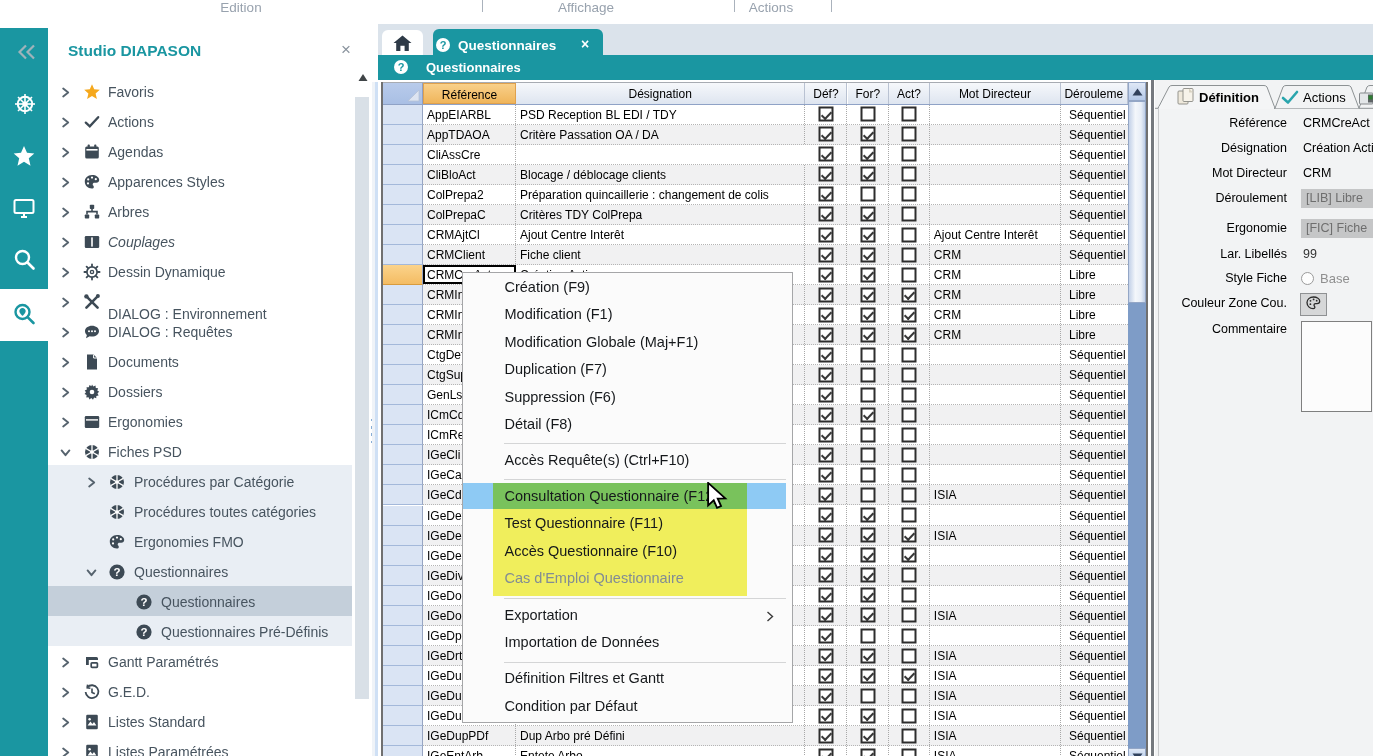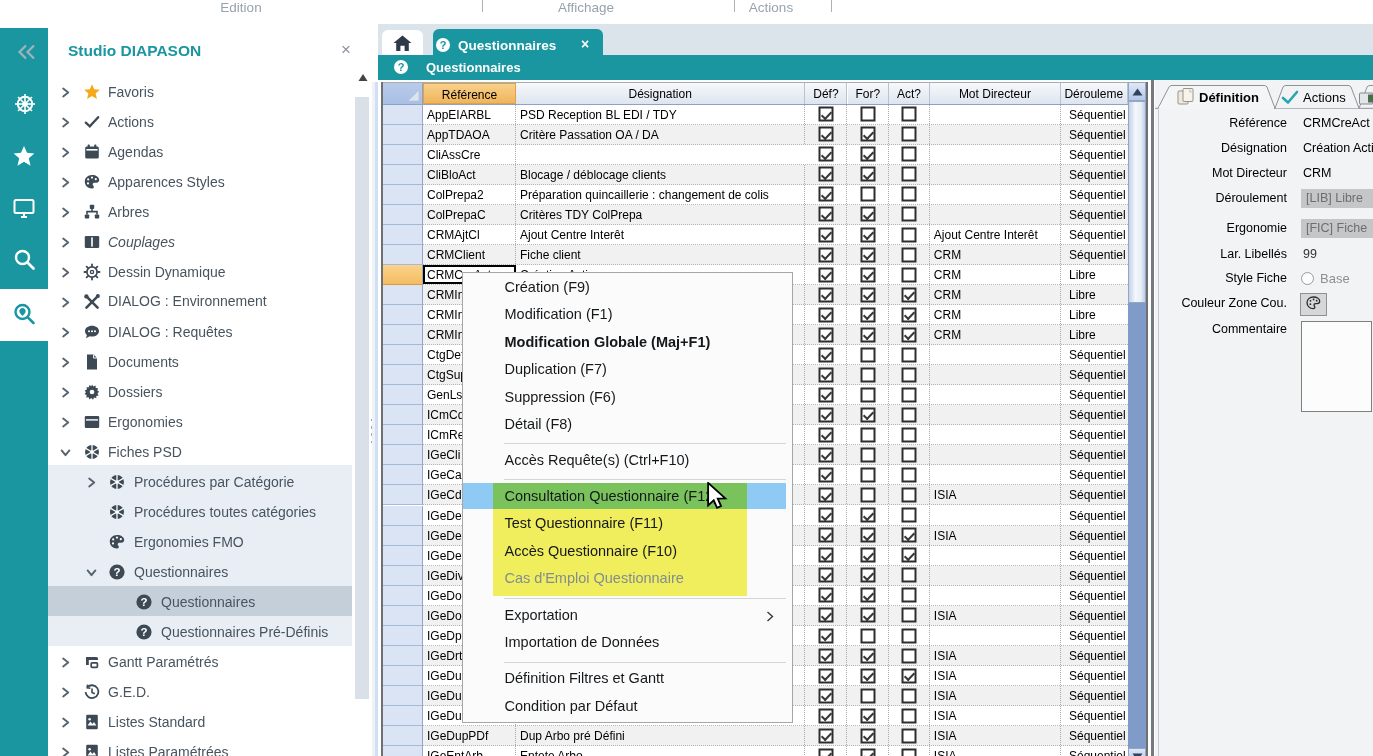--- a/index.html
+++ b/index.html
@@ -177,21 +177,21 @@
     <div style="position:absolute;left:35px;top:6px;">
       <svg width="18" height="18" viewBox="0 0 18 18" style="display:block">
         <g stroke="#3d4a55" stroke-width="2.6" stroke-linecap="round">
           <path d="M3.4 3.4 L14.6 14.6"></path>
           <path d="M14.6 3.4 L3.4 14.6"></path>
         </g>
         <circle cx="3.4" cy="3.4" r="2.2" fill="#3d4a55"></circle>
         <circle cx="14.9" cy="3.1" r="2" fill="#3d4a55"></circle>
       </svg>
     </div>
-    <div style="position:absolute;left:60px;top:6px;font-size:14px;color:#47545f;white-space:nowrap;">DIALOG : Environnement</div>
+    <div style="position:absolute;left:60px;top:19px;font-size:14px;color:#47545f;white-space:nowrap;">DIALOG : Environnement</div>
   </div>
 <div style="position:absolute;left:48px;top:317px;width:310px;height:30px;">
     <div style="position:absolute;left:12px;top:9.5px;">
       <svg width="11" height="11" viewBox="0 0 11 11" style="display:block">
         <path d="M3.2 1.6 L8.2 5.5 L3.2 9.4" fill="none" stroke="#56636e" stroke-width="1.9" stroke-linecap="round" stroke-linejoin="round"></path>
       </svg>
     </div>
     <div style="position:absolute;left:35px;top:6px;">
       <svg width="18" height="18" viewBox="0 0 18 18" style="display:block">
         <path d="M2 8.2 C2 5.2 5.1 2.8 9 2.8 C12.9 2.8 16 5.2 16 8.2 C16 11.2 12.9 13.6 9 13.6 C8.2 13.6 7.4 13.5 6.7 13.3 L3 15.2 L3.9 11.9 C2.7 10.9 2 9.6 2 8.2 Z" fill="#3d4a55"></path>
@@ -1350,21 +1350,21 @@
       <circle cx="9.5" cy="6.8" r="0.9" fill="#2b2b2b"></circle>
       <circle cx="12.6" cy="5.4" r="0.9" fill="#2b2b2b"></circle>
       <circle cx="15.7" cy="6.7" r="0.9" fill="#2b2b2b"></circle>
       <circle cx="9.4" cy="10.2" r="0.9" fill="#2b2b2b"></circle>
     </svg></div>
 <div style="position:absolute;left:1301px;top:321px;width:71px;height:91px;background:#fcfcfc;border:1px solid #7f7f7f;box-sizing:border-box;"></div>
 <div style="position:absolute;left:461.5px;top:272px;width:331px;height:451px;background:#fbfbfb;border:1px solid #a5a6a8;box-sizing:border-box;"></div>
 <div style="position:absolute;left:493px;top:483px;width:254px;height:112.5px;background:#f0ee5c;"></div>
 <div style="position:absolute;left:504.5px;top:278.7px;font-size:14.5px;color:#15181b;white-space:nowrap;">Création (F9)</div>
 <div style="position:absolute;left:504.5px;top:306.2px;font-size:14.5px;color:#15181b;white-space:nowrap;">Modification (F1)</div>
-<div style="position:absolute;left:504.5px;top:333.7px;font-size:14.5px;color:#15181b;white-space:nowrap;font-weight:bold;">Modification Globale (Maj+F1)</div>
+<div style="position:absolute;left:504.5px;top:333.7px;font-size:14.5px;color:#15181b;white-space:nowrap;">Modification Globale (Maj+F1)</div>
 <div style="position:absolute;left:504.5px;top:361.2px;font-size:14.5px;color:#15181b;white-space:nowrap;">Duplication (F7)</div>
 <div style="position:absolute;left:504.5px;top:388.7px;font-size:14.5px;color:#15181b;white-space:nowrap;">Suppression (F6)</div>
 <div style="position:absolute;left:504.5px;top:416.2px;font-size:14.5px;color:#15181b;white-space:nowrap;">Détail (F8)</div>
 <div style="position:absolute;left:504px;top:442.5px;width:282px;height:1px;background:#d4d5d6;"></div>
 <div style="position:absolute;left:504.5px;top:451.7px;font-size:14.5px;color:#15181b;white-space:nowrap;">Accès Requête(s) (Ctrl+F10)</div>
 <div style="position:absolute;left:504px;top:478.5px;width:282px;height:1px;background:#d4d5d6;"></div>
 <div style="position:absolute;left:462.5px;top:483px;width:323.5px;height:25.6px;background:#8ecaf4;"></div>
 <div style="position:absolute;left:493px;top:483px;width:254px;height:25.6px;background:#79c25c;"></div>
 <div style="position:absolute;left:504.5px;top:487.7px;font-size:14.5px;color:#15181b;white-space:nowrap;">Consultation Questionnaire (F12)</div>
 <div style="position:absolute;left:504.5px;top:515.2px;font-size:14.5px;color:#15181b;white-space:nowrap;">Test Questionnaire (F11)</div>

